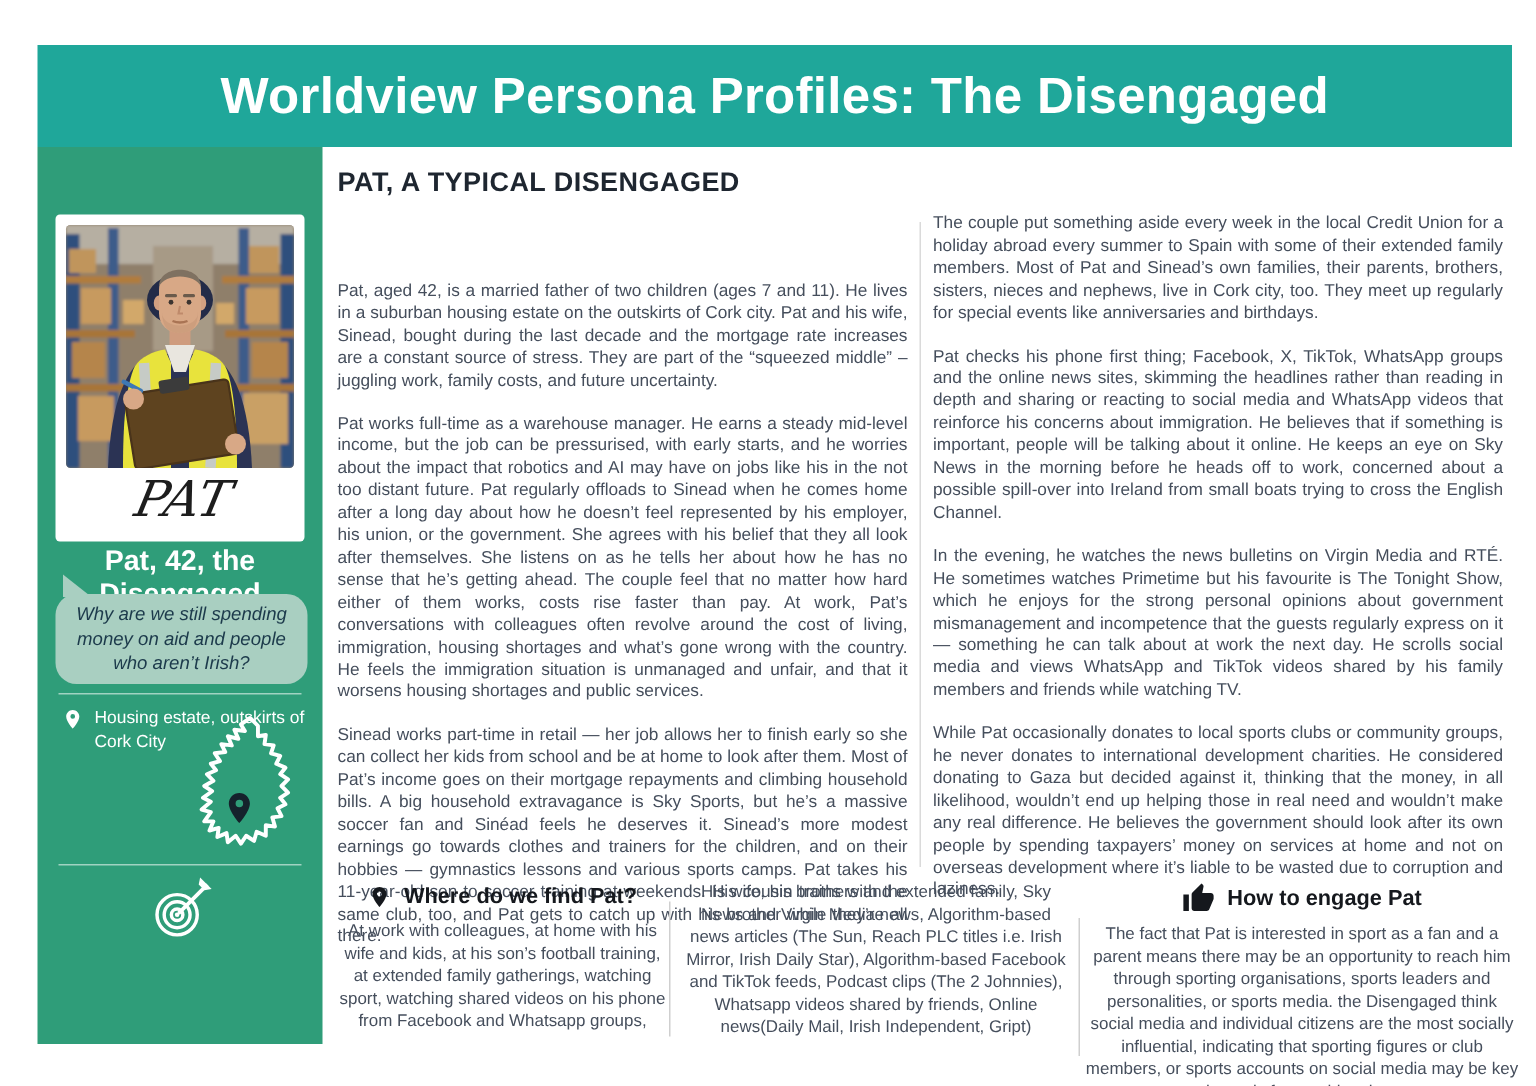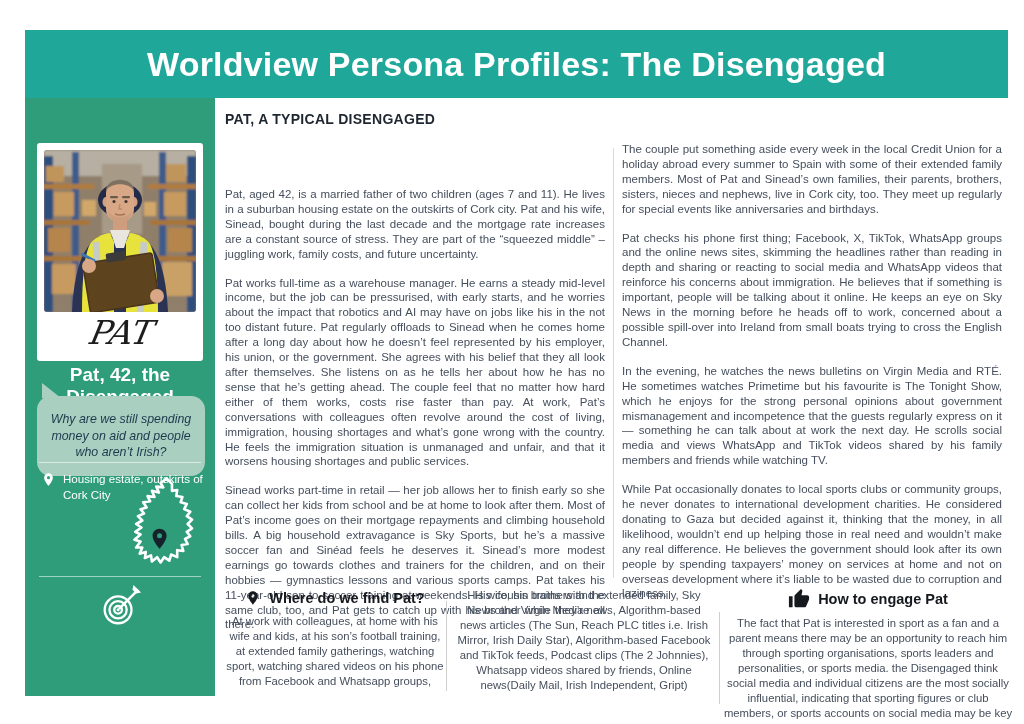--- a/index.html
+++ b/index.html
@@ -32,21 +32,21 @@
   }
   .photo svg { display: block; }
   .signature-wrap { width: 152px; height: 42px; }
   .persona-name {
     position: absolute; left: 0; top: 266px; width: 100%;
     text-align: center; color: #ffffff; font-weight: bold; font-size: 19px;
   }
   .quote-bubble {
     position: absolute; left: 12px; top: 298px; width: 168px;
     background: var(--mint, #A9CFC1); border-radius: 14px;
-    padding: 15px 8px; text-align: center;
+    padding: 5px 8px; text-align: center;
     color: var(--ink, #1C3A4B); font-style: italic; font-size: 12.4px; line-height: 1.33;
   }
   .bubble-tail {
     position: absolute; left: 5px; top: -13px; width: 0; height: 0;
     border-bottom: 15px solid var(--mint, #A9CFC1);
     border-right: 19px solid transparent;
   }
   .sdiv {
     position: absolute; left: 14px; width: 162px; height: 1px;
     background: rgba(255,255,255,0.55);
@@ -59,21 +59,21 @@
   }
   .ireland-map { position: absolute; left: 82px; top: 378px; }
   .target-icon { position: absolute; left: 72px; top: 485px; }
   .stat {
     position: absolute; left: 9px; top: 536px; width: 172px;
     text-align: center; color: #ffffff; font-size: 12.3px; line-height: 1.36;
   }
   
   .main-heading {
     position: absolute; left: 225px; top: 111px;
-    font-size: 14px; font-weight: bold; letter-spacing: 0.3px;
+    font-size: 18px; font-weight: bold; letter-spacing: 0.3px;
     color: var(--heading, #1E2630);
   }
   .col {
     position: absolute; top: 142px; width: 380px;
     font-size: 11.5px; line-height: 14.9px; text-align: justify;
     color: var(--body, #454E5C);
   }
   .col1 { left: 225px; margin-top: 45px; } .col2 { left: 622px; }
   .col p { margin: 0 0 14px 0; }
   .vline {

